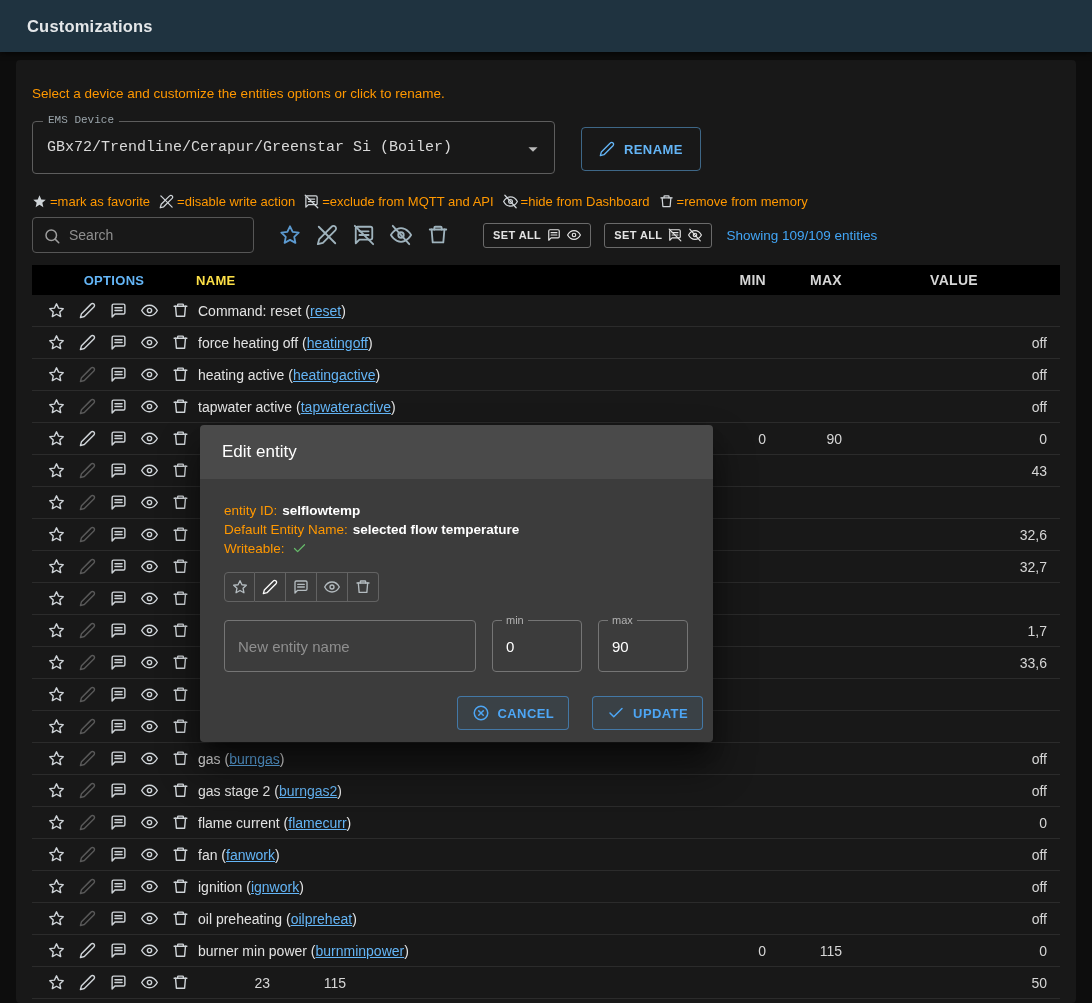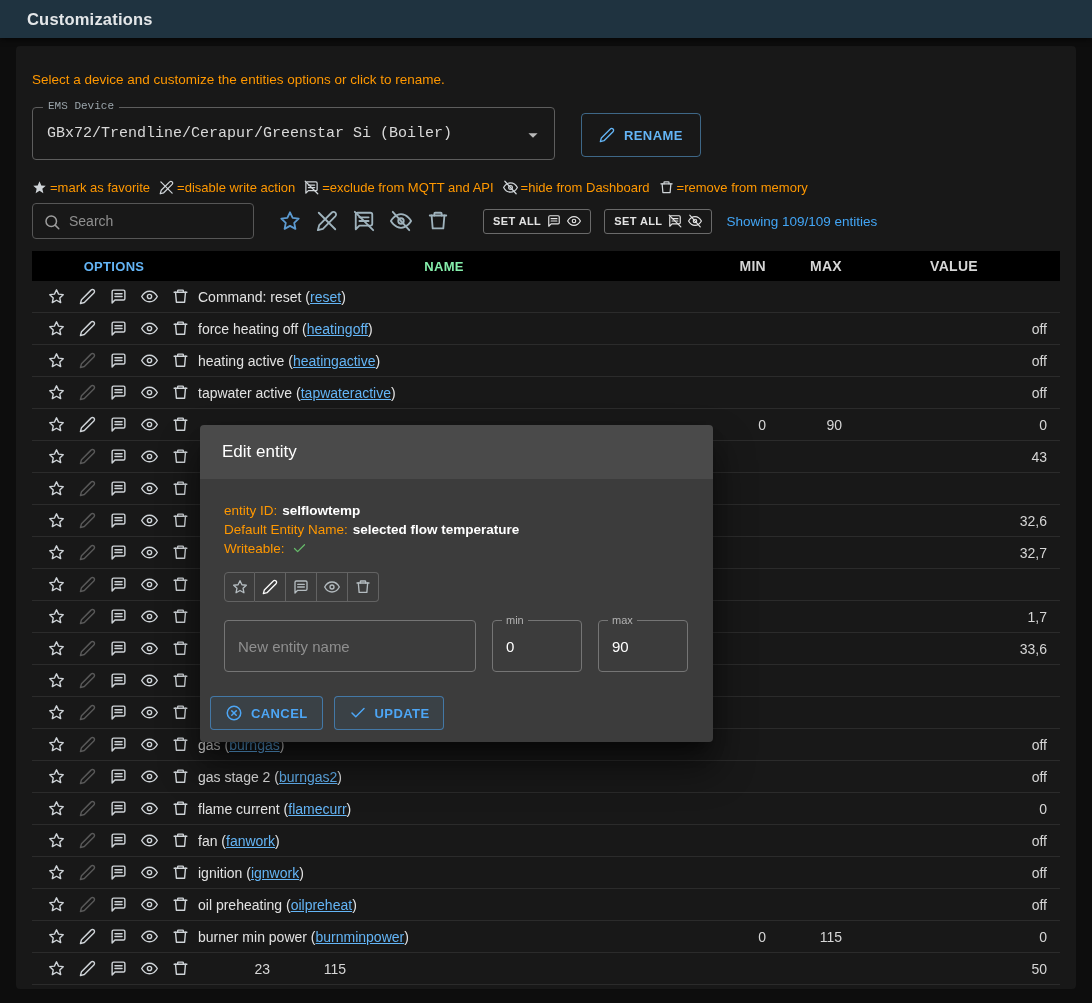--- a/index.html
+++ b/index.html
@@ -2,21 +2,21 @@
 <html><head>
 <meta charset="utf-8">
 <style>
   html,body{margin:0;padding:0;width:1092px;height:1003px;overflow:hidden;
     background:#0d0d0d;font-family:"Liberation Sans",sans-serif;
     -webkit-font-smoothing:antialiased;}
   svg.ic{fill:none;stroke:currentColor;stroke-width:2;stroke-linecap:round;stroke-linejoin:round;display:block;}
   svg.ic-fill{fill:currentColor;stroke:none;display:block;}
 
   
-  .appbar{height:38px;background:#1f3340;display:flex;align-items:center;
+  .appbar{height:52px;background:#1f3340;display:flex;align-items:center;
     padding-left:27px;box-shadow:0 2px 5px rgba(0,0,0,.55);position:relative;z-index:2;}
   .appbar .title{color:#e4e7e9;font-size:16.5px;font-weight:bold;letter-spacing:.2px;}
 
   
   .panel{margin:8px 16px 0;background:#181818;border-radius:4px;
     height:943px;padding:26px 16px 16px;box-sizing:border-box;position:relative;}
   .intro{color:#ff9800;font-size:13.5px;margin:0 0 20px 0;}
 
   
   .devrow{display:flex;align-items:flex-start;gap:26px;margin-bottom:20px;}
@@ -61,21 +61,21 @@
     color:#64b5f6;font-size:13px;font-weight:bold;letter-spacing:.3px;}
   .trow{display:flex;align-items:center;height:32px;border-bottom:1px solid #2b2b2b;
     box-sizing:border-box;background:#181818;}
   .c-opt{width:164px;flex:none;display:flex;align-items:center;gap:14px;padding-left:16px;box-sizing:border-box;}
   .c-name{width:496px;flex:none;padding-left:2px;box-sizing:border-box;color:#e2e2e2;font-size:14px;
     white-space:nowrap;overflow:hidden;}
   .c-min{width:80px;flex:none;text-align:right;padding-right:6px;box-sizing:border-box;color:#d6d6d6;font-size:14px;}
   .c-max{width:76px;flex:none;text-align:right;padding-right:6px;box-sizing:border-box;color:#d6d6d6;font-size:14px;}
   .c-val{flex:1;text-align:right;padding-right:13px;box-sizing:border-box;color:#d6d6d6;font-size:14px;}
   .thead .c-opt{display:block;text-align:center;padding-left:0;}
-  .thead .c-name{text-align:center;padding-left:0;color:#86efac;font-size:13px;}
+  .thead .c-name{text-align:left;padding-left:0;color:#fde047;font-size:13px;}
   .thead .c-val{text-align:center;padding-right:0;}
   .rico{color:#cfd4d8;cursor:pointer;display:flex;align-items:center;}
   .rico.dim{color:#595959;}
   .lnk{color:#64b5f6;text-decoration:underline;cursor:pointer;}
 
   
   .dialog{position:absolute;left:200px;top:425px;width:513px;border-radius:4px;overflow:hidden;
     box-shadow:0 11px 15px -7px rgba(0,0,0,.5),0 24px 38px 3px rgba(0,0,0,.45);z-index:5;}
   .dlg-title{background:#4a4a4a;padding:17px 22px;color:#fff;font-size:17px;font-weight:500;}
   .dlg-body{background:#3c3c3c;padding:22px 24px 0;}
@@ -92,21 +92,21 @@
   .fieldrow{display:flex;gap:16px;margin-top:18px;}
   .tfield{position:relative;height:52px;border:1px solid #757575;border-radius:4px;
     box-sizing:border-box;display:flex;align-items:center;}
   .tfield .flabel{position:absolute;top:-7px;left:9px;background:#3c3c3c;padding:0 4px;
     font-size:11px;color:#b2b2b2;}
   .tfield input{background:transparent;border:none;outline:none;color:#fff;font-size:15px;
     padding:0 13px;width:100%;font-family:"Liberation Sans",sans-serif;}
   .tfield input::placeholder{color:#8f8f8f;}
   .f-name{width:252px;}
   .f-min,.f-max{width:90px;}
-  .dlg-actions{background:#3c3c3c;display:flex;gap:11px;
+  .dlg-actions{background:#3c3c3c;display:flex;justify-content:flex-end;gap:23px;
     padding:24px 10px 12px;}
   .dbtn{display:inline-flex;align-items:center;gap:8px;height:34px;padding:0 14px;
     background:rgba(33,150,243,.06);border:1px solid rgba(77,166,245,.55);border-radius:4px;
     color:#4da6f5;font-size:13px;font-weight:bold;letter-spacing:.4px;cursor:pointer;
     font-family:"Liberation Sans",sans-serif;}
 </style>
 </head>
 <body>
 
 <svg width="0" height="0" style="position:absolute">

